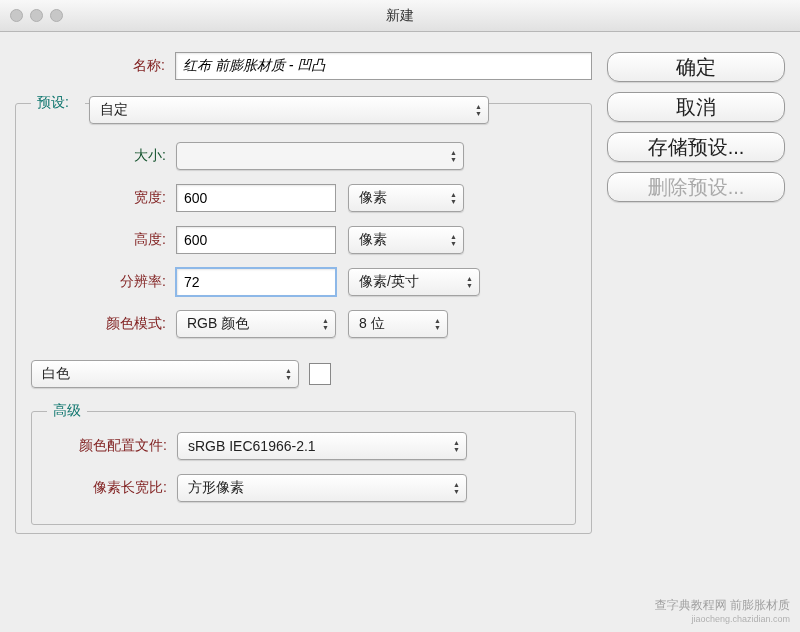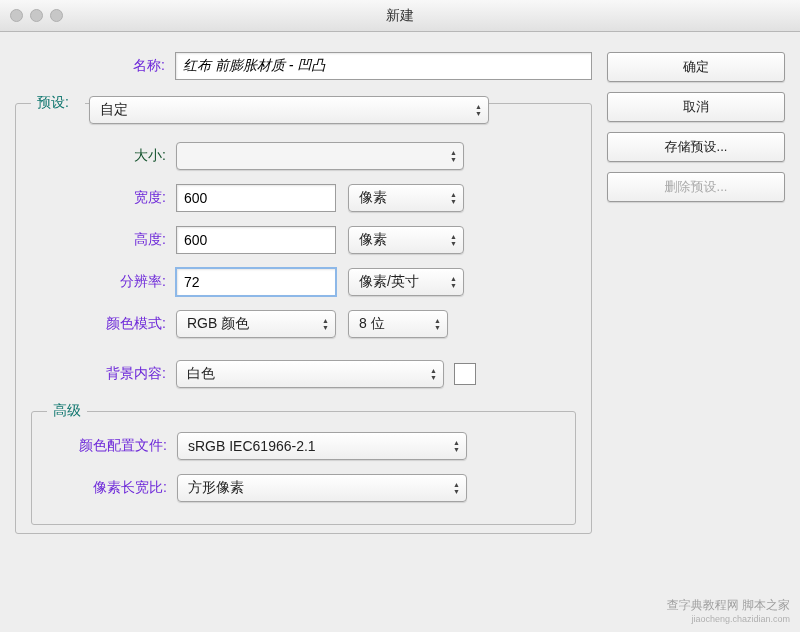--- a/index.html
+++ b/index.html
@@ -45,21 +45,21 @@
     .right-col { width: 178px; }
     .row {
       display: flex;
       align-items: center;
       margin-bottom: 14px;
     }
     .label {
       width: 160px;
       text-align: right;
       padding-right: 10px;
-      color: #6d28d9;
+      color: #7f1d1d;
     }
     .label.disabled { color: #14532d; }
     .input-text {
       height: 28px;
       border: 1px solid #9d9d9d;
       background: #fff;
       padding: 2px 7px;
       font-size: 14px;
       box-shadow: inset 1px 1px 2px rgba(0,0,0,0.1);
     }
@@ -108,24 +108,24 @@
       margin-top: 6px;
     }
     fieldset.advanced legend {
       padding: 0 6px;
     }
     .btn {
       display: block;
       width: 100%;
       height: 30px;
       border: 1px solid #9a9a9a;
-      border-radius: 3px;
+      border-radius: 12px;
       background: linear-gradient(#ffffff, #efefef);
       margin-bottom: 10px;
-      font-size: 13px;
+      font-size: 20px;
       cursor: pointer;
       box-shadow: 0 1px 1px rgba(0,0,0,0.12);
       color: #222;
     }
     .btn.disabled {
       color: #aaa;
       cursor: default;
     }
     .swatch {
       width: 22px;
@@ -220,21 +220,21 @@
               <span>▲</span>
               <span>▼</span>
             </span>
         </div>
       </div>
 
       <div class="row">
         <div class="label" style="width:145px">分辨率:</div>
         <input class="input-text focused" style="width: 160px;" value="72">
         <div style="width:12px"></div>
-        <div class="select" style="width:116px">
+        <div class="select" style="width:132px">
           <span>像素/英寸</span>
           <span class="updown">
               <span>▲</span>
               <span>▼</span>
             </span>
         </div>
       </div>
 
       <div class="row">
         <div class="label" style="width:145px">颜色模式:</div>
@@ -249,21 +249,20 @@
         <div class="select" style="width:100px">
           <span>8 位</span>
           <span class="updown">
               <span>▲</span>
               <span>▼</span>
             </span>
         </div>
       </div>
 
       <div class="row" style="margin-top:22px">
-        <div class="label" style="width:145px">背景内容:</div>
         <div class="select" style="width:268px">
           <span>白色</span>
           <span class="updown">
               <span>▲</span>
               <span>▼</span>
             </span>
         </div>
         <div class="swatch"></div>
       </div>
 
@@ -299,15 +298,15 @@
   <div class="right-col">
     <button class="btn">确定</button>
     <button class="btn">取消</button>
     <button class="btn">存储预设...</button>
     <button class="btn disabled">删除预设...</button>
 
   </div>
 </div>
 
 <div class="watermark">
-  <div>查字典教程网 脚本之家</div>
+  <div>查字典教程网 前膨胀材质</div>
   <div class="small">jiaocheng.chazidian.com</div>
 </div>
 
 </body></html>

